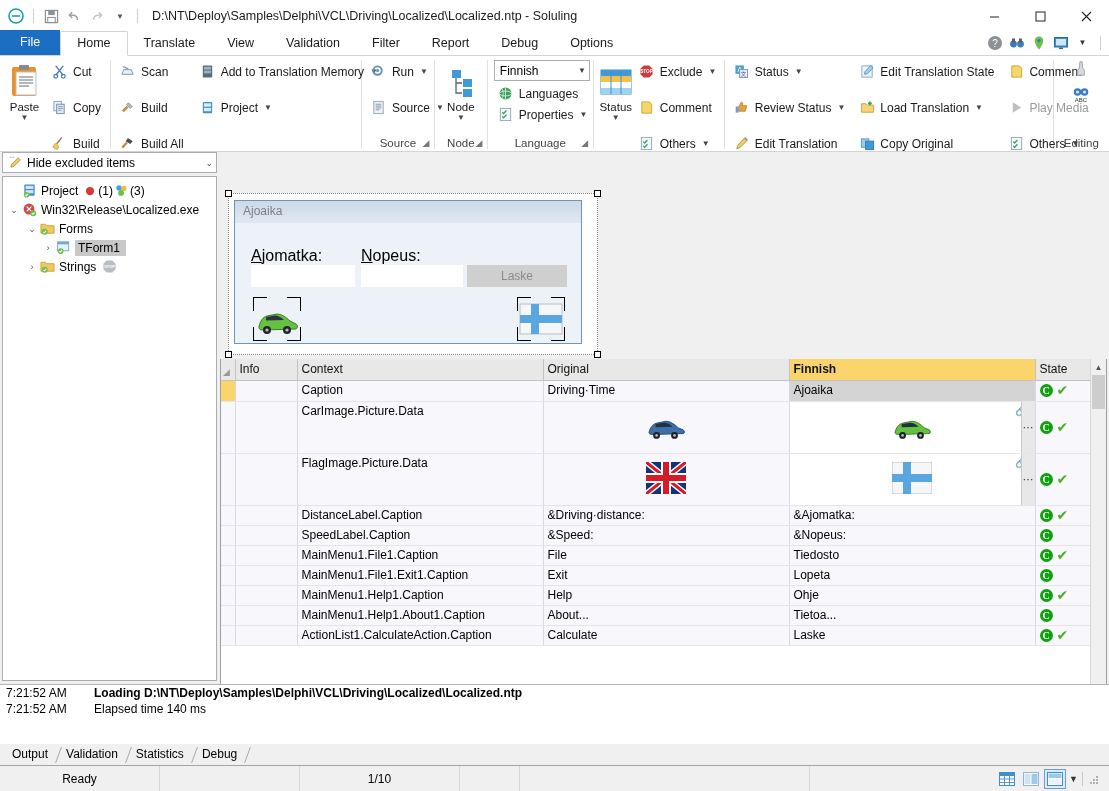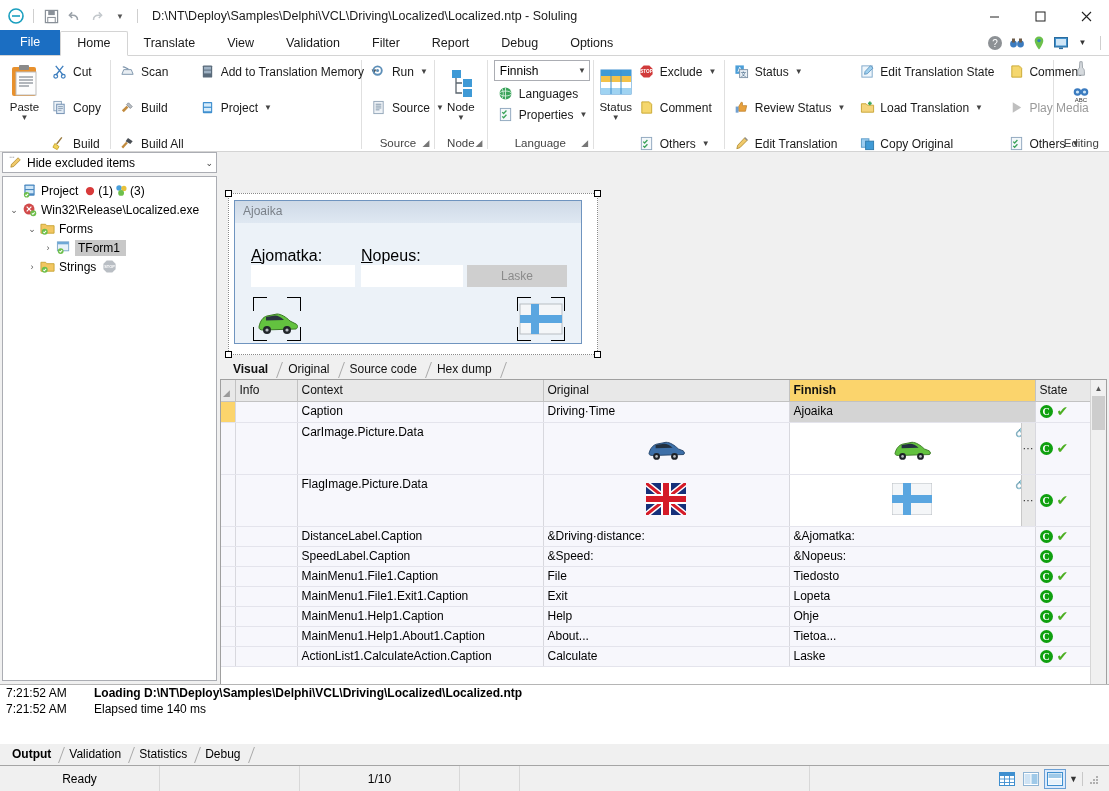--- a/index.html
+++ b/index.html
@@ -212,21 +212,21 @@
   .logline { display: flex; font-size: 12px; padding: 1px 0 0 6px; line-height: 15px; }
   .logtime { width: 88px; }
   .logmsg.bold { font-weight: bold; }
 
   .btabs {
     position: absolute; left: 0; top: 744px; width: 1109px; height: 22px;
     background: #f0f0f0; display: flex; align-items: flex-end; padding-left: 6px;
     border-bottom: 1px solid #a5a5a5;
   }
   .btab { font-size: 12px; padding: 2px 12px 4px 6px; position: relative; line-height: 14px; }
-  .btab.active { font-weight: bold; }
+  .btab.active { font-weight: normal; }
   .btab .slash {
     position:absolute; right: 1px; top: 2px; height: 16px; width: 1px;
     background: #a8a8a8; transform: skewX(-20deg);
   }
 
   .statusbar {
     position: absolute; left: 0; top: 766px; width: 1109px; height: 25px;
     background: #f0f0f0; display: flex; align-items: center; font-size: 12px; text-align: center;
   }
   .sb-cell { height: 25px; display: flex; align-items: center; border-right: 1px solid #d8d8d8; }
@@ -872,38 +872,20 @@
               <div class="mk" style="right:0;top:0;width:1px;height:14px"></div>
               <div class="mk" style="left:0;bottom:0;width:14px;height:1px"></div>
               <div class="mk" style="left:0;bottom:0;width:1px;height:14px"></div>
               <div class="mk" style="right:0;bottom:0;width:14px;height:1px"></div>
               <div class="mk" style="right:0;bottom:0;width:1px;height:14px"></div>
             </div>
           </div>
         </div>
       </div>
 
-      <div class="viewtabs">
-        <div class="vtab active">
-          <span>Visual</span>
-          <span class="slash"></span>
-        </div>
-        <div class="vtab">
-          <span>Original</span>
-          <span class="slash"></span>
-        </div>
-        <div class="vtab">
-          <span>Source code</span>
-          <span class="slash"></span>
-        </div>
-        <div class="vtab">
-          <span>Hex dump</span>
-          <span class="slash"></span>
-        </div>
-      </div>
 
       <div class="gridwrap">
         <table class="grid">
           <colgroup>
             <col style="width:14px">
               <col style="width:62px">
               <col style="width:246px">
             <col style="width:246px">
               <col style="width:246px">
               <col style="width:57px">

